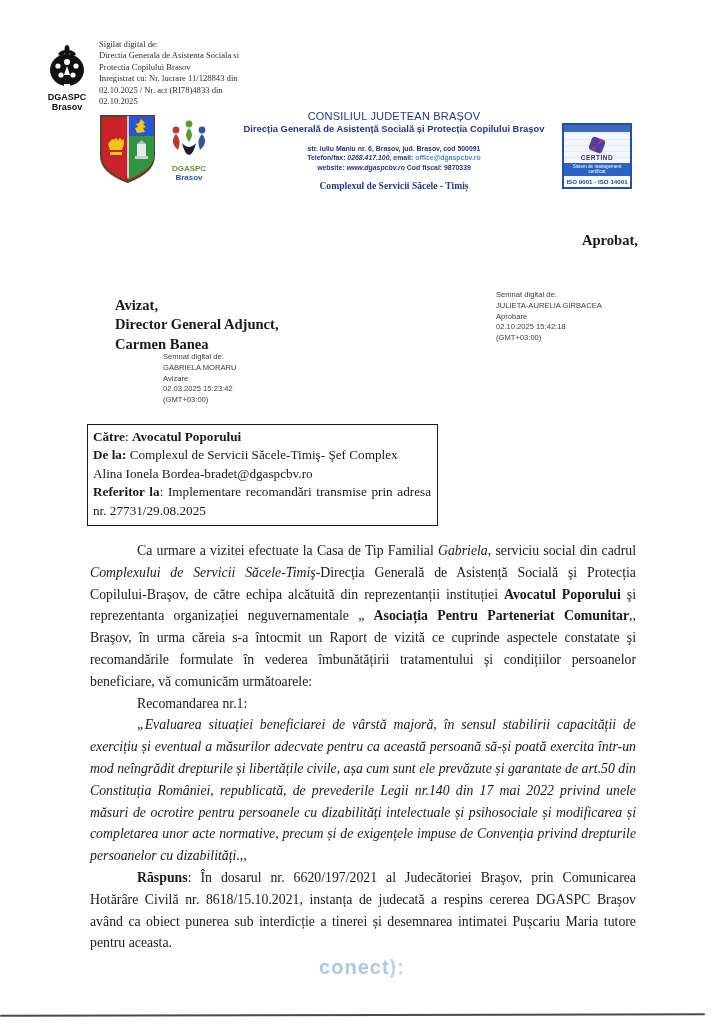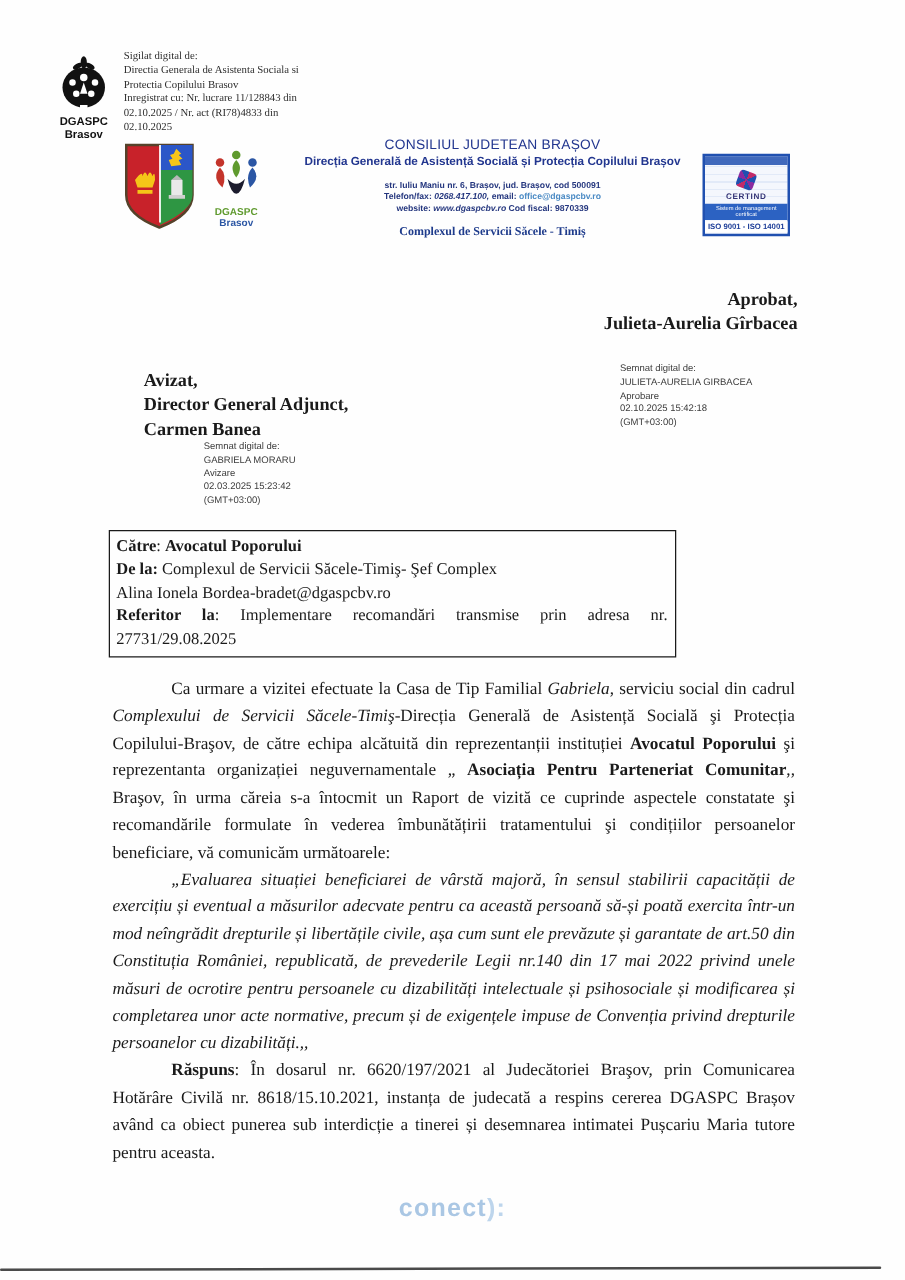--- a/index.html
+++ b/index.html
@@ -46,21 +46,21 @@
   .iso-banner{margin-top:2px;background:#2c62c2;color:#fff;font-size:4.6px;line-height:5.4px;text-align:center;padding:1px 2px;}
   .iso-bottom{position:absolute;bottom:1px;left:0;right:0;text-align:center;font-size:6.2px;font-weight:bold;color:#20409a;background:#fff;padding:1px 0;}
 
   
   .approval{left:380px;top:231px;width:258px;text-align:right;font-weight:bold;font-size:14.6px;line-height:19.4px;}
   .approval-sig{left:496px;top:290px;font-family:"Liberation Sans",sans-serif;font-size:7.6px;line-height:10.8px;color:#3c3c3c;}
   .endorse{left:115px;top:296px;font-weight:bold;font-size:14.6px;line-height:19.4px;}
   .endorse-sig{left:163px;top:352px;font-family:"Liberation Sans",sans-serif;font-size:7.6px;line-height:10.8px;color:#3c3c3c;}
 
   
-  .recipient-box{left:87px;top:424px;width:454px;border:1.6px solid #1a1a1a;padding:3px 6px 5px 5px;box-sizing:border-box;
+  .recipient-box{left:87px;top:424px;width:351px;border:1.6px solid #1a1a1a;padding:3px 6px 5px 5px;box-sizing:border-box;
     font-size:13.2px;line-height:18.4px;text-align:justify;}
 
   
   .body-text{left:90px;top:540px;width:546px;font-size:13.8px;line-height:21.8px;text-align:justify;}
   .body-text p{margin:0;text-indent:47px;}
 
   
   .watermark{left:0;right:0;top:956px;text-align:center;font-family:"Liberation Sans",sans-serif;
     font-weight:bold;font-size:20px;letter-spacing:1px;color:#aac7e4;}
   .watermark .wm-mark{color:#bdd5ec;font-weight:bold;}
@@ -143,21 +143,20 @@
     <div class="iso-mid">
       <span class="iso-star"></span>
       <span class="iso-name">CERTIND</span>
     </div>
     <div class="iso-banner">Sistem de management certificat</div>
     <div class="iso-bottom">ISO 9001 - ISO 14001</div>
   </div>
 
   <div class="abs approval">
     <div>Aprobat,</div>
-    <div>Julieta-Aurelia Gîrbacea</div>
   </div>
   <div class="abs approval-sig">
       <div>Semnat digital de:</div>
       <div>JULIETA-AURELIA GIRBACEA</div>
       <div>Aprobare</div>
       <div>02.10.2025 15:42:18</div>
       <div>(GMT+03:00)</div>
     </div>
 
   <div class="abs endorse">
@@ -175,20 +174,21 @@
 
   <div class="abs recipient-box">
     <div><span class="b">Către</span><span>: </span><span class="b">Avocatul Poporului</span></div>
     <div><span class="b">De la:</span><span> Complexul de Servicii Săcele-Timiş- Şef Complex</span></div>
     <div><span>Alina Ionela Bordea-bradet@dgaspcbv.ro</span></div>
     <div><span class="b">Referitor la</span><span>: Implementare recomandări transmise prin adresa nr. 27731/29.08.2025</span></div>
   </div>
 
   <div class="abs body-text">
     <p><span>Ca urmare a vizitei efectuate  la Casa de Tip Familial </span><span class="i">Gabriela</span><span>, serviciu social din cadrul </span><span class="i">Complexului de Servicii Săcele-Timiş</span><span>-Direcția Generală de Asistență Socială şi Protecția Copilului-Braşov, de către echipa alcătuită din reprezentanții instituției </span><span class="b">Avocatul Poporului</span><span> şi reprezentanta organizației neguvernamentale „ </span><span class="b">Asociația Pentru Parteneriat Comunitar</span><span>,, Braşov, în urma căreia s-a întocmit un Raport de vizită ce cuprinde aspectele constatate şi recomandările formulate în vederea îmbunătățirii tratamentului şi condițiilor persoanelor beneficiare, vă comunicăm următoarele:</span></p>
+    <p><span>Recomandarea nr.1:</span></p>
     <p><span class="i">„Evaluarea situației beneficiarei de vârstă majoră, în sensul stabilirii capacității de exercițiu și eventual a măsurilor adecvate pentru ca această persoană să-și poată exercita într-un mod neîngrădit drepturile și libertățile civile, așa cum sunt ele prevăzute și garantate de art.50 din Constituția României, republicată, de prevederile Legii nr.140 din 17 mai 2022 privind unele măsuri de ocrotire pentru persoanele cu dizabilități intelectuale și psihosociale și modificarea  și completarea unor acte normative, precum și de exigențele impuse de Convenția privind drepturile persoanelor cu dizabilități.,,</span></p>
     <p><span class="b">Răspuns</span><span>: În dosarul nr. 6620/197/2021 al Judecătoriei Braşov, prin Comunicarea Hotărâre Civilă nr. 8618/15.10.2021, instanța de judecată a respins cererea DGASPC Brașov având ca obiect punerea sub interdicție a tinerei și desemnarea intimatei Pușcariu Maria tutore pentru aceasta.</span></p>
   </div>
 
   <div class="abs watermark">
     <span>conect</span><span class="wm-mark">):</span>
   </div>
 
   <div class="abs scan-line"></div>
 

